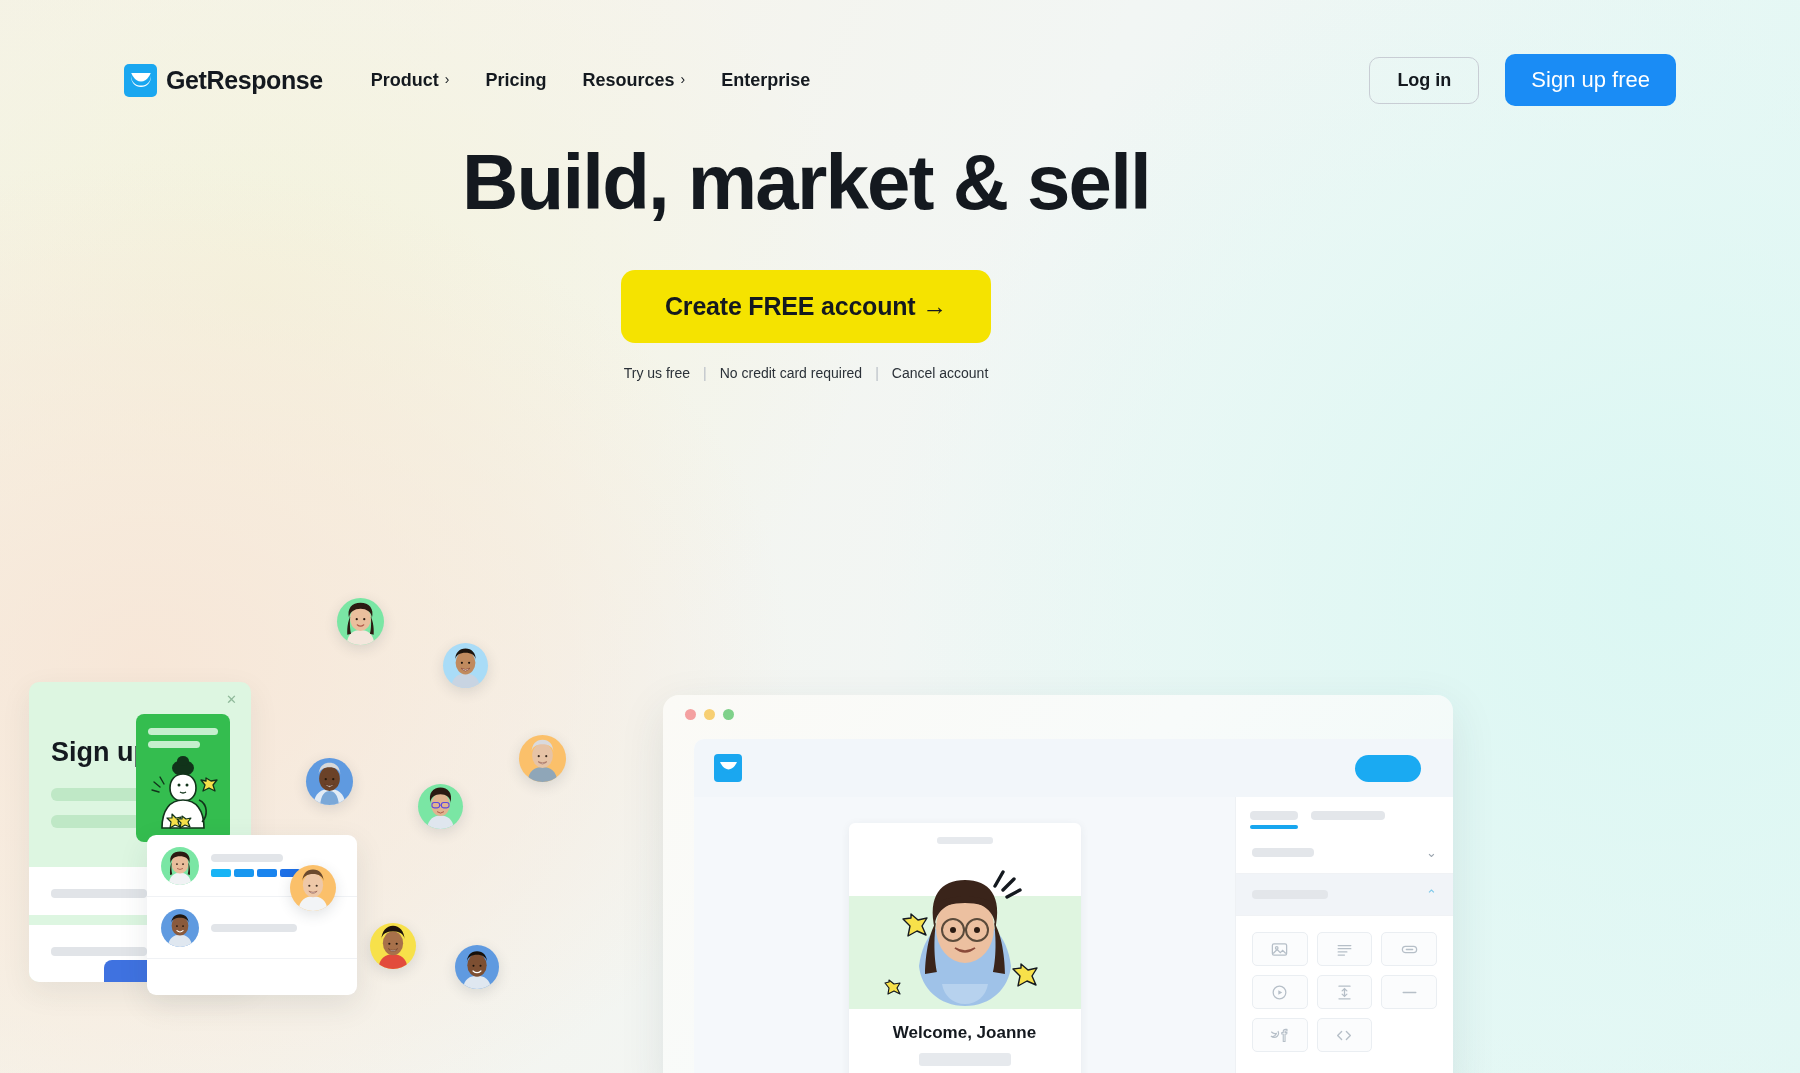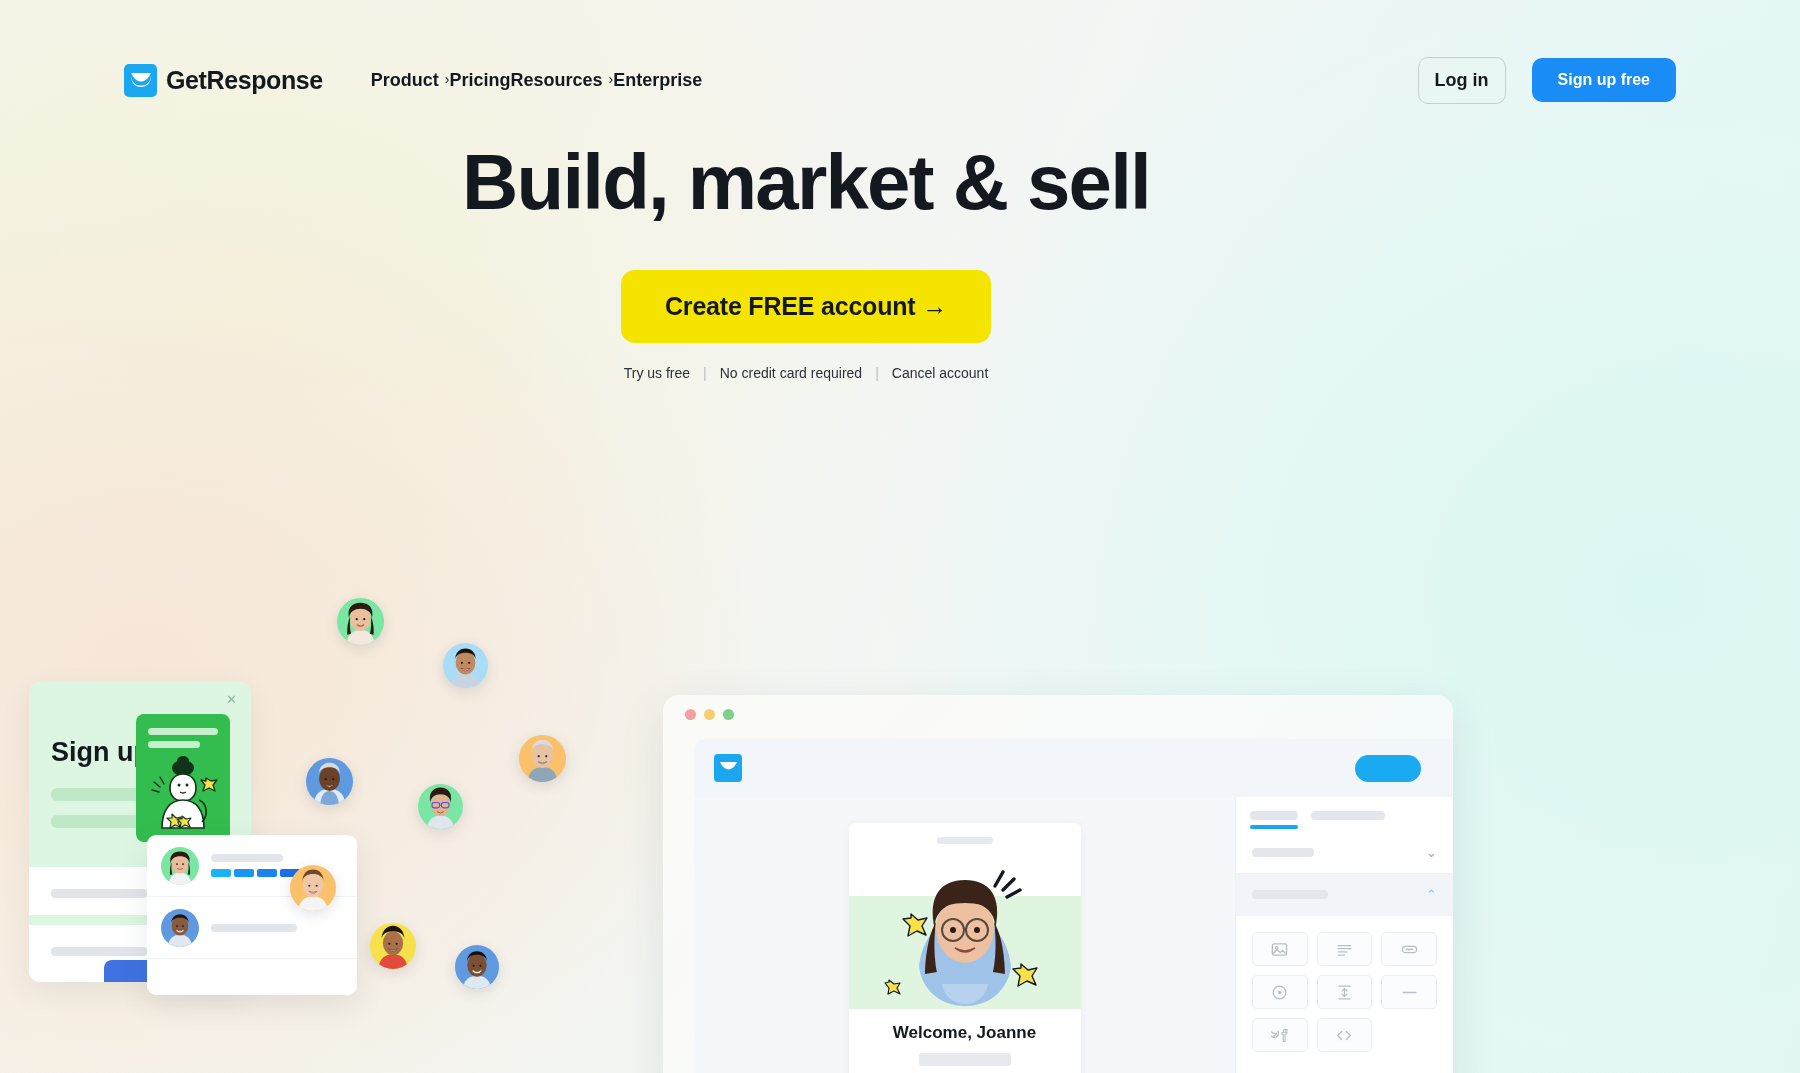--- a/index.html
+++ b/index.html
@@ -48,20 +48,21 @@
   }
   .logo-text {
     font-size: 25px;
     font-weight: 700;
     color: #14191f;
     letter-spacing: -0.4px;
   }
   .nav {
     display: flex;
     align-items: center;
+    gap: 36px;
     margin-left: 48px;
   }
   .nav-item {
     display: flex;
     align-items: center;
     gap: 6px;
     font-size: 18px;
     font-weight: 700;
     color: #14191f;
     cursor: pointer;
@@ -75,37 +76,37 @@
     transform: translateY(-1px);
   }
   .header-actions {
     margin-left: auto;
     margin-right: 124px;
     display: flex;
     align-items: center;
     gap: 26px;
   }
   .btn-login {
-    padding: 12px 16px;
+    padding: 12px 27px;
     border: 1.6px solid #c8cdd4;
     border-radius: 10px;
     background: transparent;
     font-size: 18px;
     font-weight: 700;
     color: #14191f;
     cursor: pointer;
     font-family: inherit;
   }
   .btn-signup {
     padding: 13px 26px;
     border: none;
     border-radius: 10px;
     background: #1a8cf5;
-    font-size: 16px;
-    font-weight: 700;
+    font-size: 22px;
+    font-weight: 400;
     color: #ffffff;
     cursor: pointer;
     font-family: inherit;
   }
 
   
   .hero {
     position: absolute;
     top: 140px; left: 0;
     width: 1612px;

